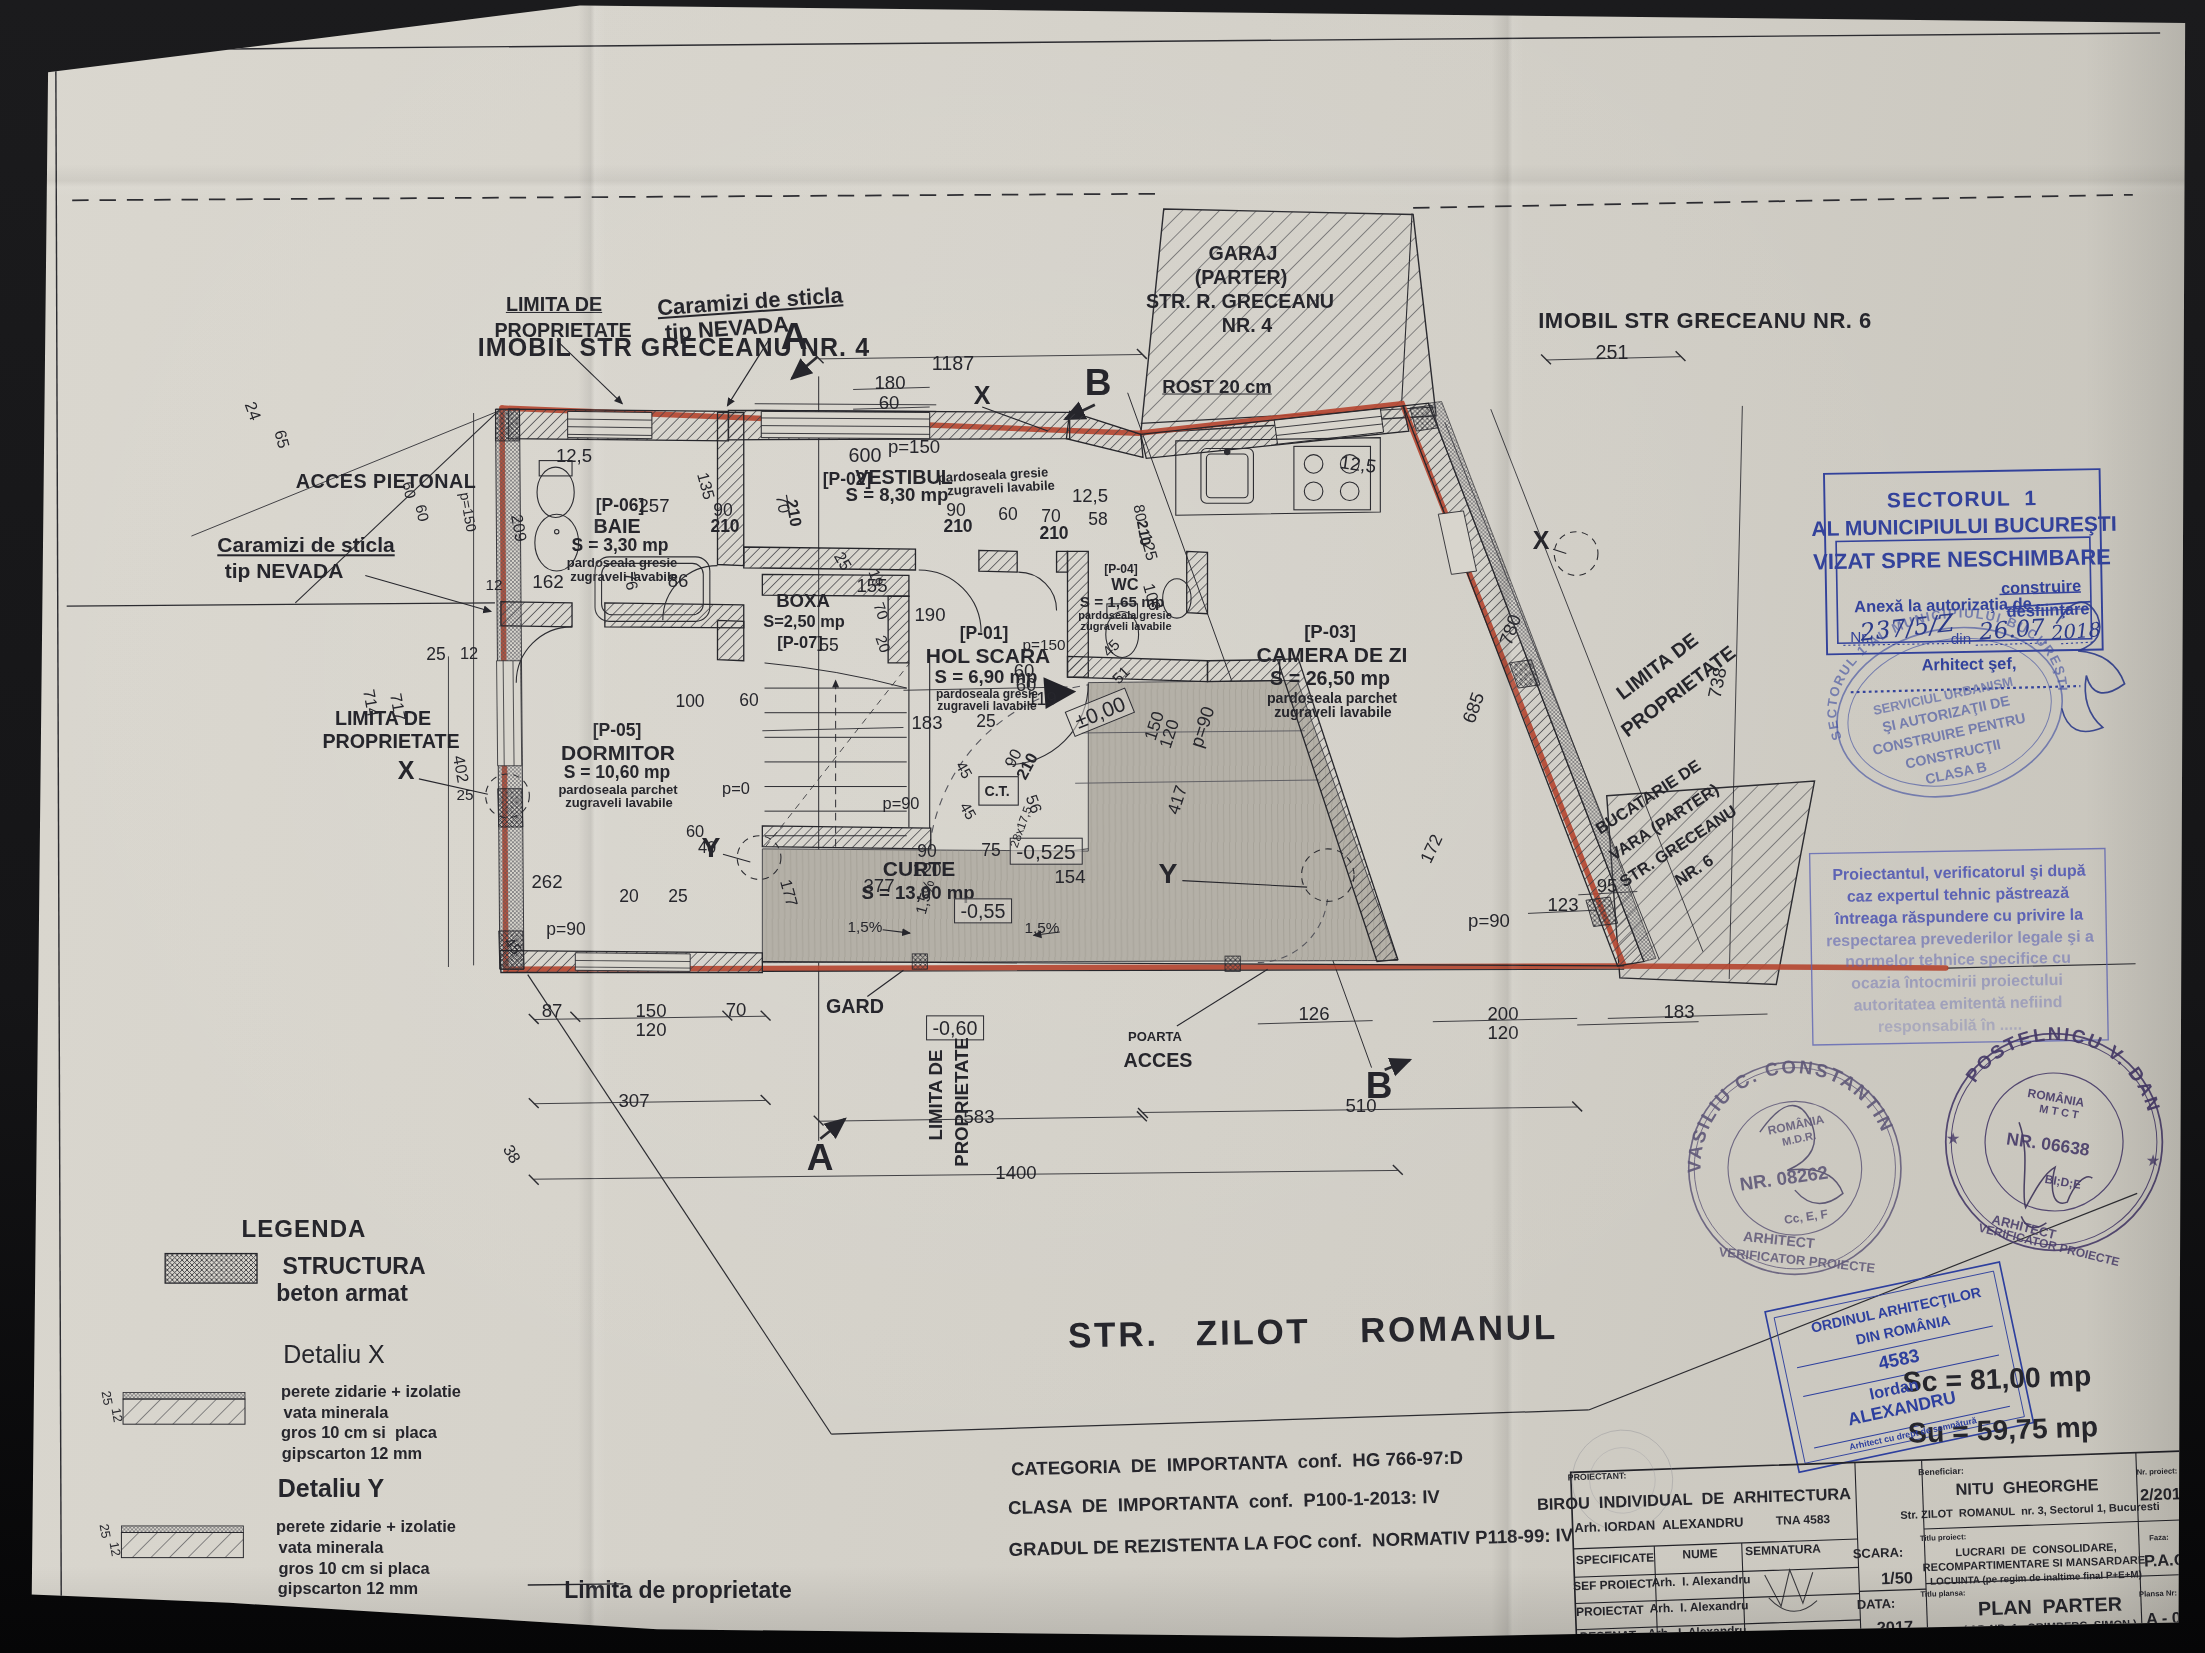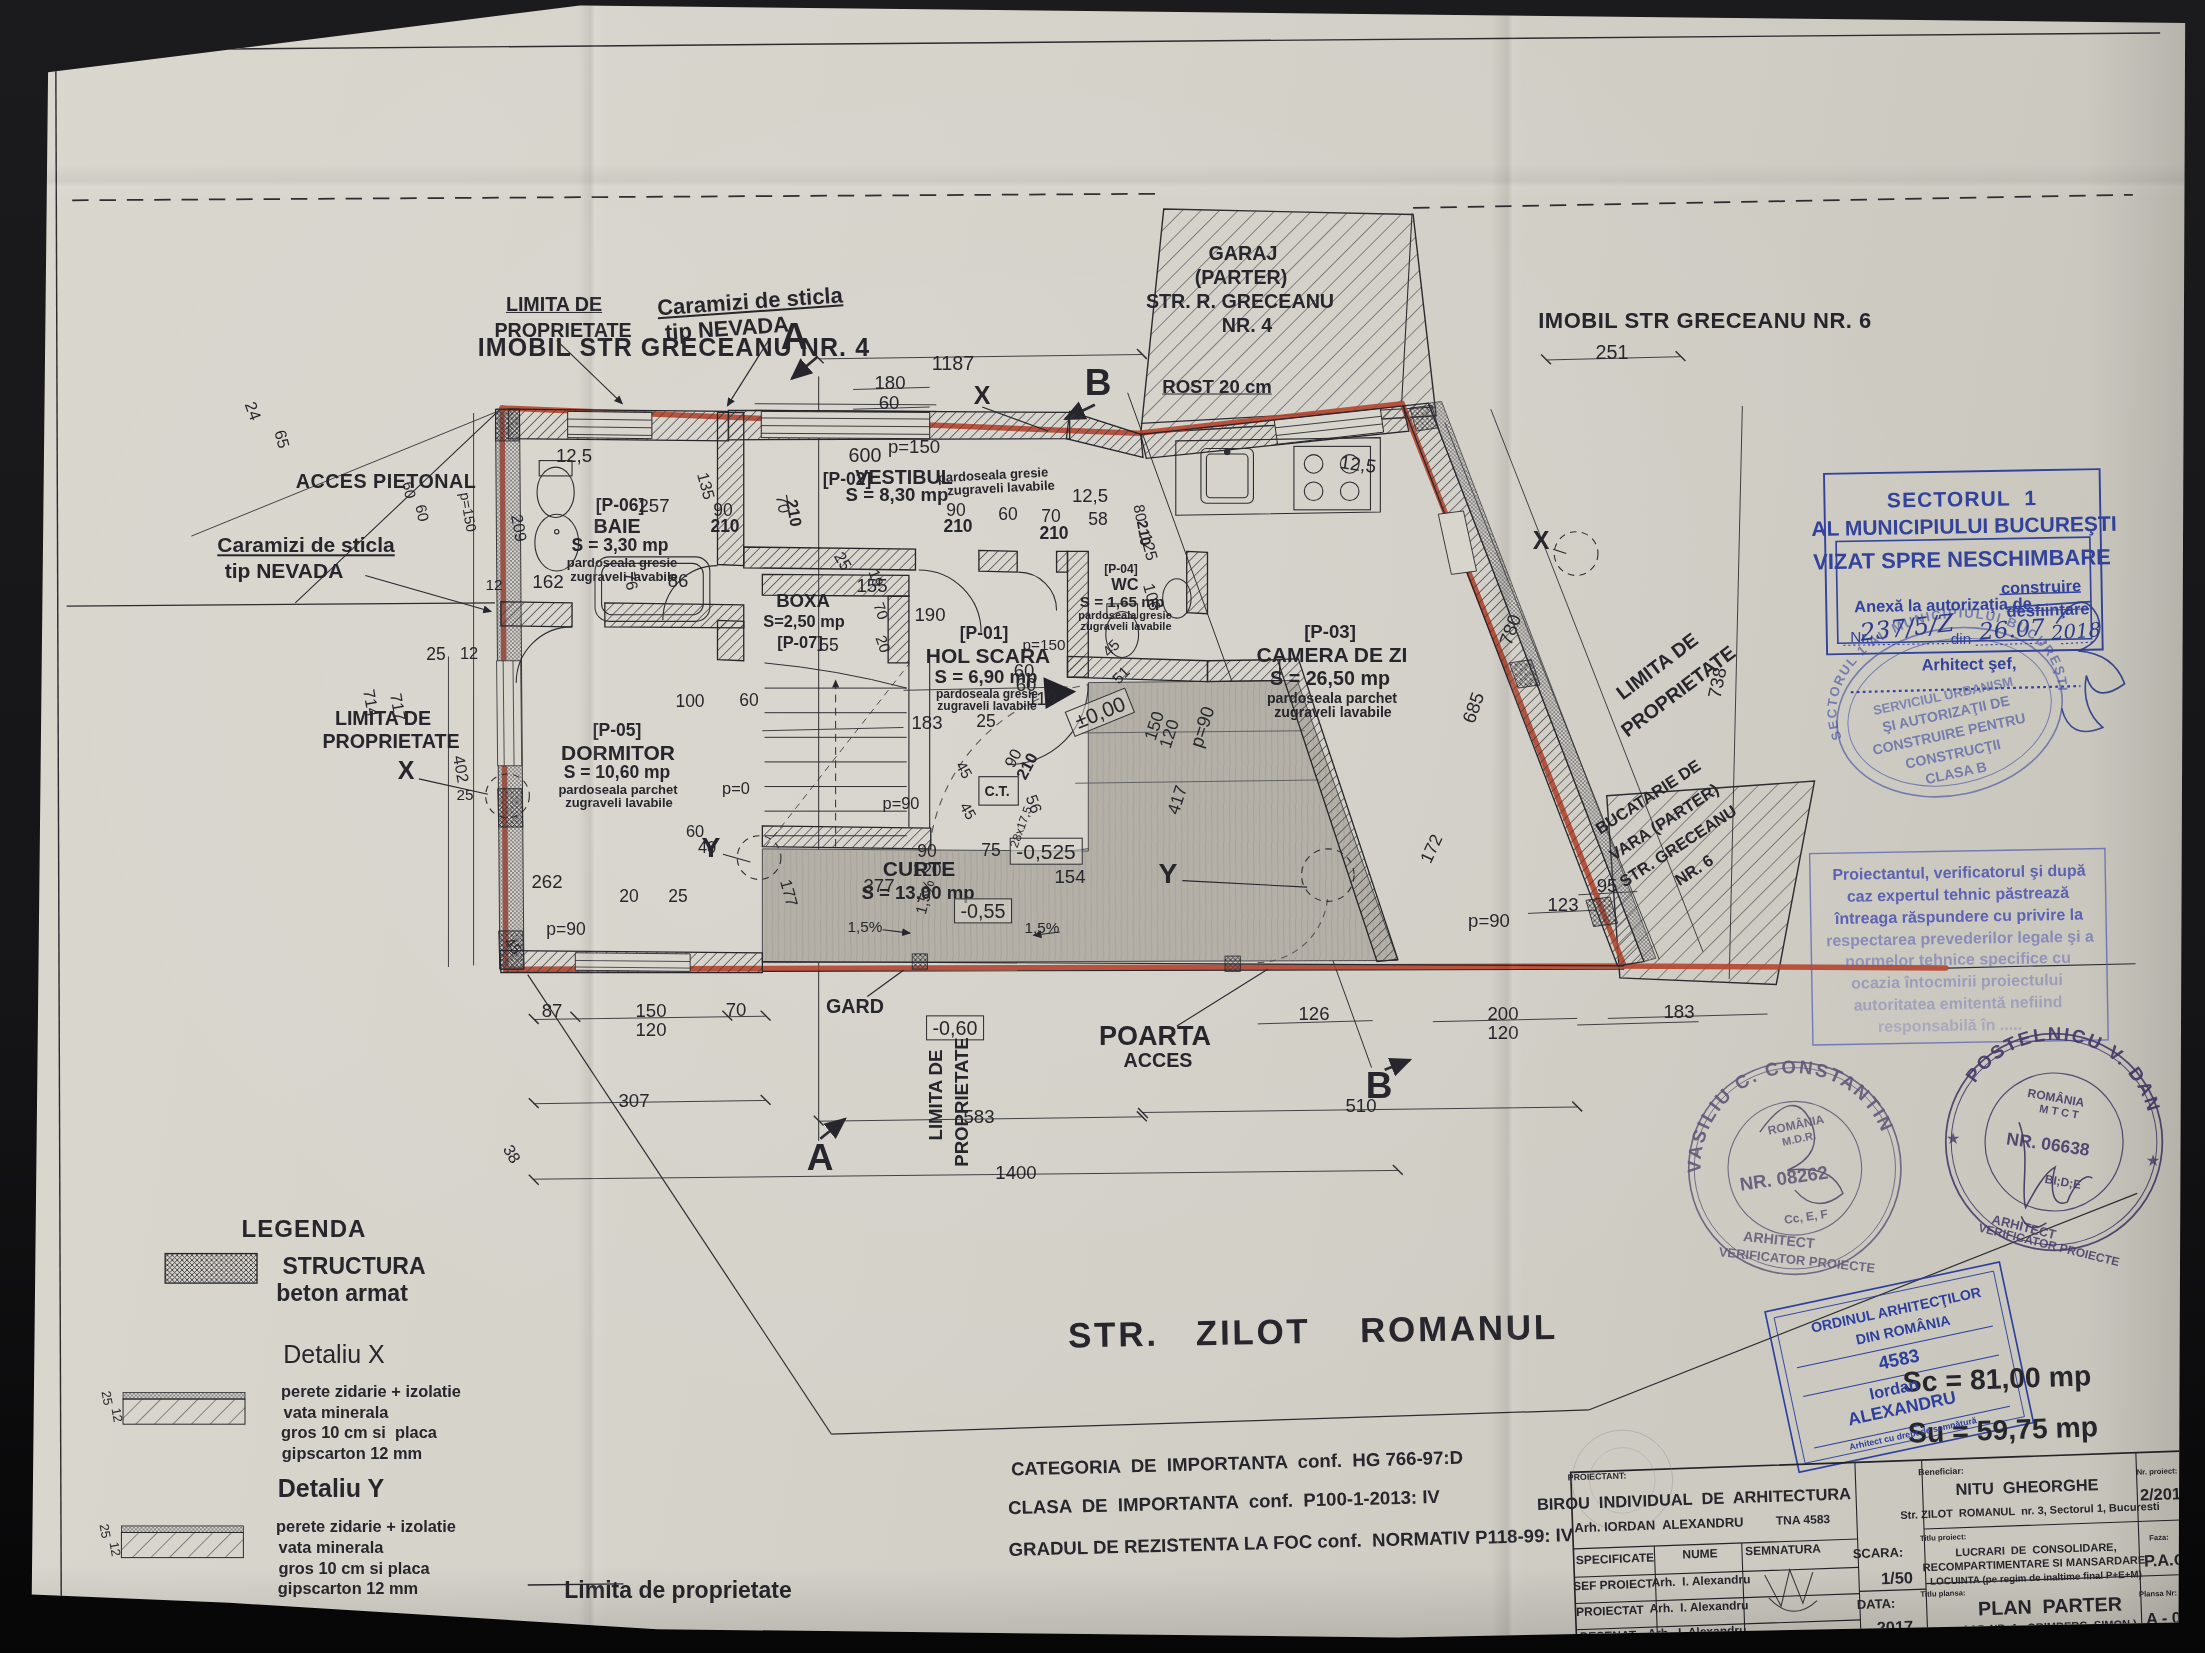--- a/index.html
+++ b/index.html
@@ -487,21 +487,21 @@
       <div class="t" style="left: 1648px; top: 797px; font-size: 16.4px; font-weight: 600; transform: translate(-50%, -50%) rotate(-33deg);">BUCATARIE DE</div>
       <div class="t" style="left: 1664px; top: 822px; font-size: 16.4px; font-weight: 600; transform: translate(-50%, -50%) rotate(-33deg);">VARA (PARTER)</div>
       <div class="t" style="left: 1678px; top: 846px; font-size: 16.4px; font-weight: 600; transform: translate(-50%, -50%) rotate(-33deg);">STR. GRECEANU</div>
       <div class="t" style="left: 1694px; top: 870px; font-size: 16.4px; font-weight: 600; transform: translate(-50%, -50%) rotate(-33deg);">NR. 6</div>
       <div class="t" style="left: 1432px; top: 849px; font-size: 17.5px; transform: translate(-50%, -50%) rotate(-65deg);">172</div>
       <div class="t" style="left: 1607px; top: 886px; font-size: 18.6px; transform: translate(-50%, -50%) rotate(0deg);">95</div>
       <div class="t" style="left: 1563px; top: 905px; font-size: 18.6px; transform: translate(-50%, -50%) rotate(0deg);">123</div>
       <div class="t" style="left: 1489px; top: 921px; font-size: 18.6px; transform: translate(-50%, -50%) rotate(0deg);">p=90</div>
       <div class="t" style="left: 855px; top: 1006px; font-size: 19.7px; font-weight: 600; transform: translate(-50%, -50%) rotate(0deg);">GARD</div>
       <div class="t bx" style="left: 955px; top: 1028px; font-size: 19.7px; transform: translate(-50%, -50%) rotate(0deg);">-0,60</div>
-      <div class="t" style="left: 1155px; top: 1037px; font-size: 27px; font-weight: 600; transform: translate(-50%, -50%) rotate(0deg);">POARTA</div>
+      <div class="t" style="left: 1155px; top: 1037px; font-size: 13px; font-weight: 600; transform: translate(-50%, -50%) rotate(0deg);">POARTA</div>
       <div class="t" style="left: 1158px; top: 1060px; font-size: 19.7px; font-weight: 600; transform: translate(-50%, -50%) rotate(0deg);">ACCES</div>
       <div class="t" style="left: 552px; top: 1011px; font-size: 18.6px; transform: translate(-50%, -50%) rotate(0deg);">87</div>
       <div class="t" style="left: 651px; top: 1011px; font-size: 18.6px; transform: translate(-50%, -50%) rotate(0deg);">150</div>
       <div class="t" style="left: 651px; top: 1030px; font-size: 18.6px; transform: translate(-50%, -50%) rotate(0deg);">120</div>
       <div class="t" style="left: 736px; top: 1010px; font-size: 18.6px; transform: translate(-50%, -50%) rotate(0deg);">70</div>
       <div class="t" style="left: 1314px; top: 1014px; font-size: 18.6px; transform: translate(-50%, -50%) rotate(0deg);">126</div>
       <div class="t" style="left: 1503px; top: 1014px; font-size: 18.6px; transform: translate(-50%, -50%) rotate(0deg);">200</div>
       <div class="t" style="left: 1503px; top: 1033px; font-size: 18.6px; transform: translate(-50%, -50%) rotate(0deg);">120</div>
       <div class="t" style="left: 1679px; top: 1012px; font-size: 18.6px; transform: translate(-50%, -50%) rotate(0deg);">183</div>
       <div class="t" style="left: 634px; top: 1101px; font-size: 18.6px; transform: translate(-50%, -50%) rotate(0deg);">307</div>

